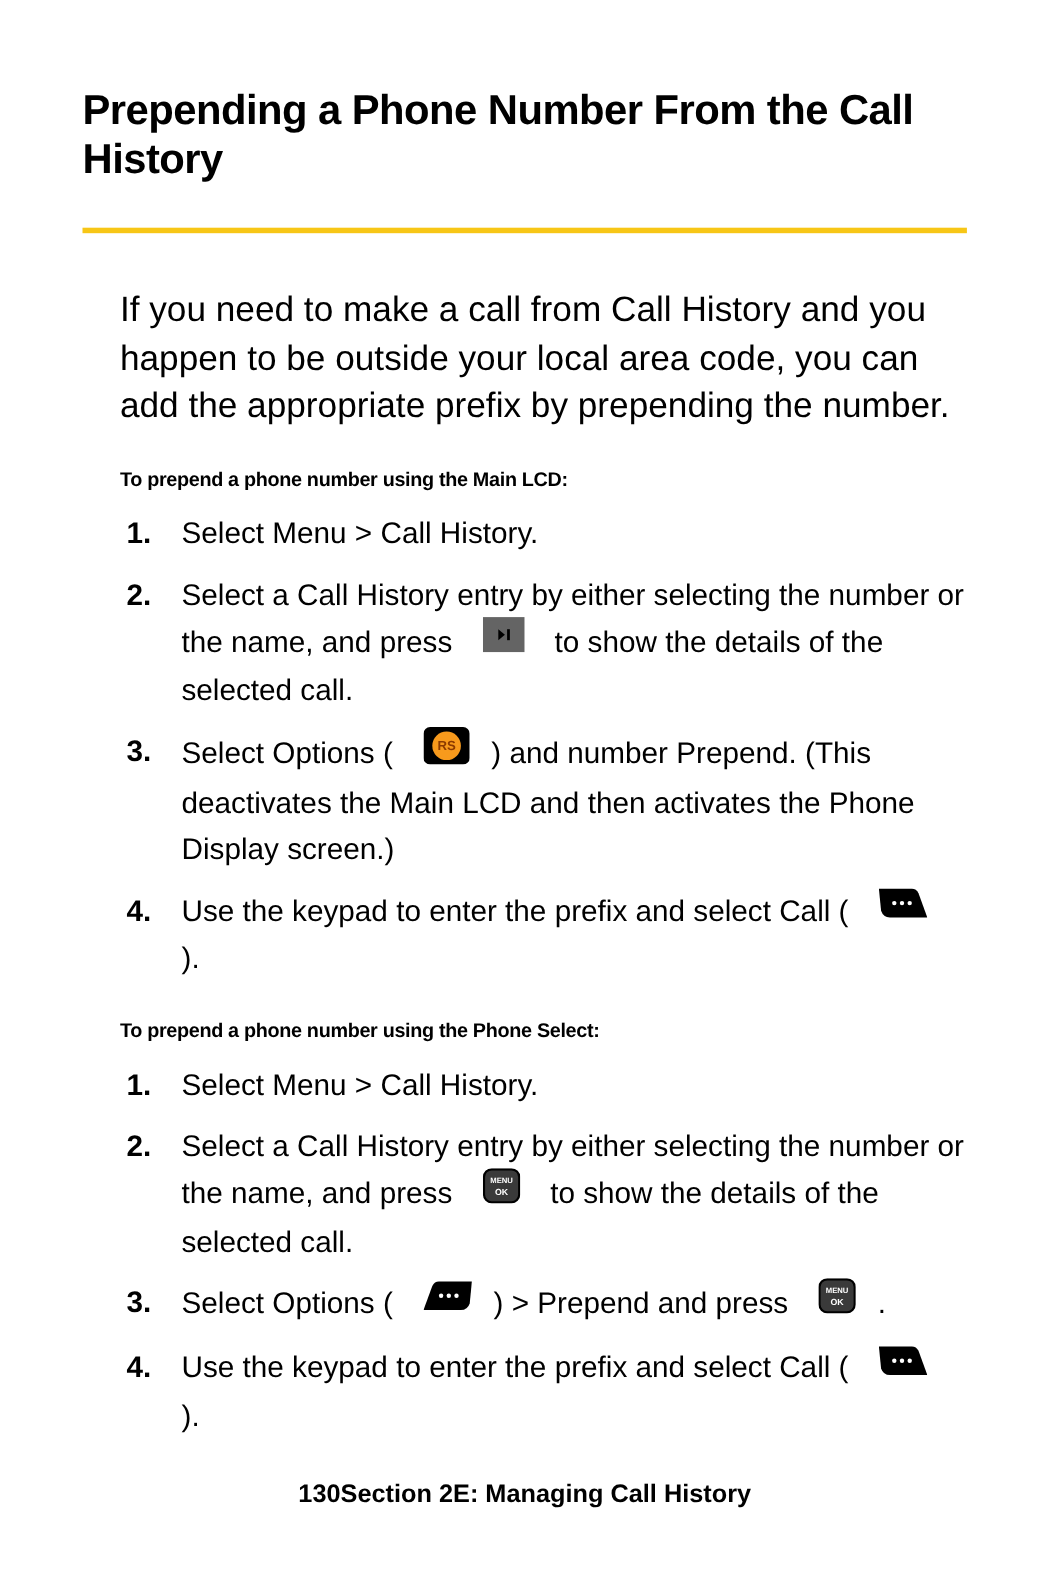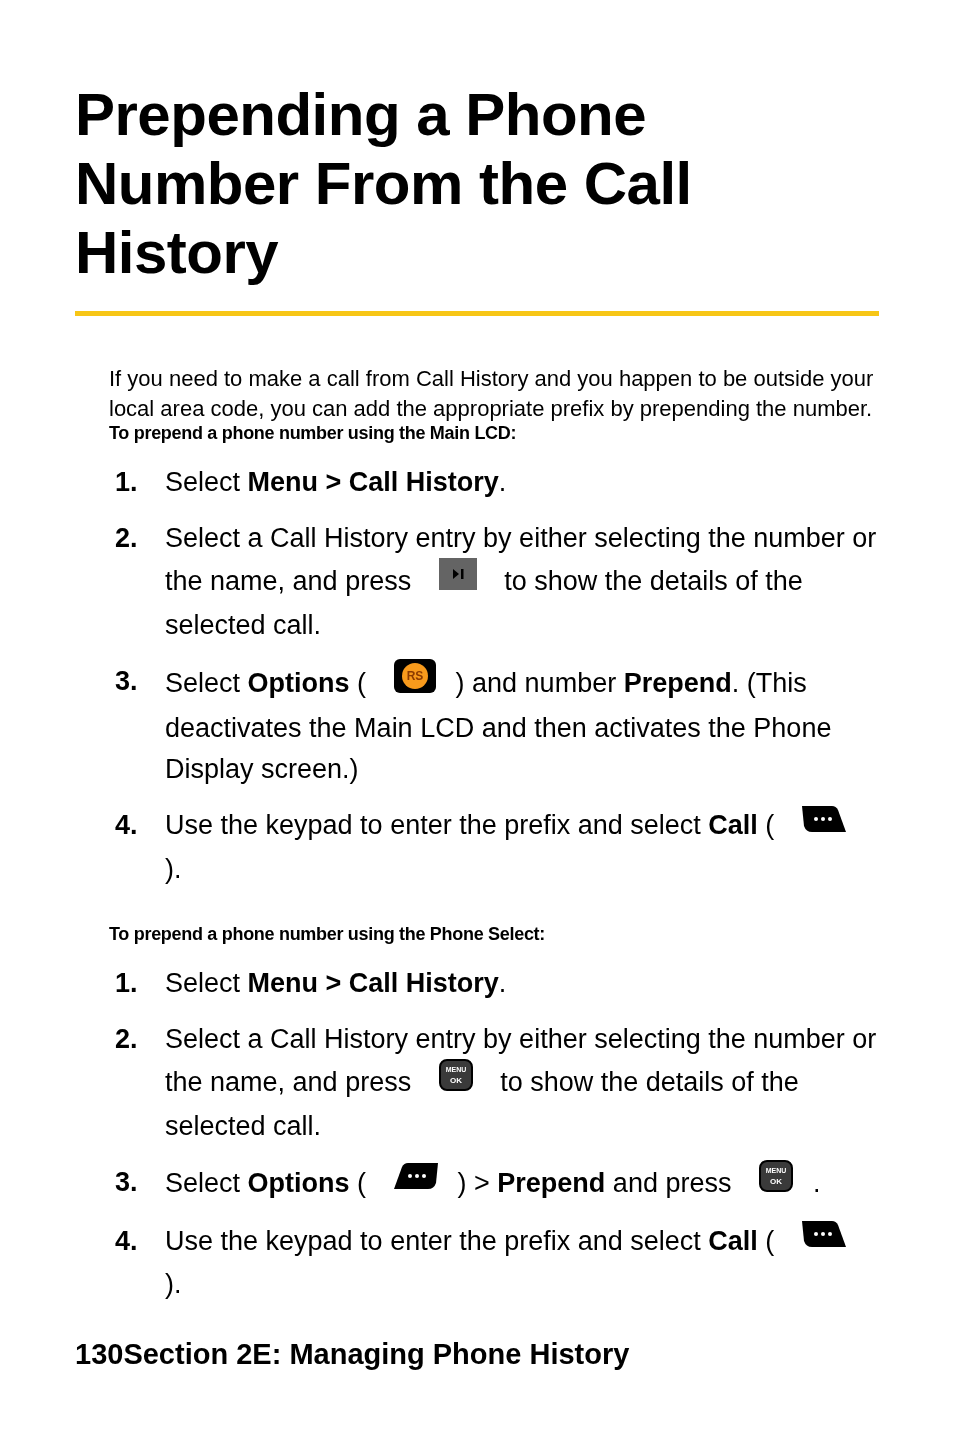--- a/index.html
+++ b/index.html
@@ -10,35 +10,36 @@
     body {
       width: 954px;
       height: 1431px;
       background: #ffffff;
       font-family: "Myriad Pro", "Segoe UI", Arial, sans-serif;
       color: #000000;
       position: relative;
       padding: 80px 75px 50px 75px;
     }
     h1.page-title {
-      font-size: 60px;
+      font-size: 38px;
       font-weight: 700;
       line-height: 1.15;
       letter-spacing: -0.5px;
-      margin-bottom: 24px;
+      margin-bottom: 40px;
     }
     .title-rule {
       border: none;
       border-top: 5px solid #f7c616;
       margin-bottom: 48px;
     }
     .intro {
-      font-size: 22px;
+      font-size: 32px;
       line-height: 1.35;
       padding-left: 34px;
+      margin-bottom: 36px;
     }
     .sub-heading {
       font-size: 18px;
       font-weight: 700;
       padding-left: 34px;
       margin-bottom: 18px;
       letter-spacing: -0.3px;
     }
     ol.steps {
       list-style: none;
@@ -52,37 +53,37 @@
       position: relative;
     }
     ol.steps li .num {
       position: absolute;
       left: -50px;
       top: 0;
       font-weight: 700;
       color: #000;
     }
     .b {
-      font-weight: 700;
+      font-weight: 400;
     }
     .icon {
       display: inline-block;
       vertical-align: middle;
       margin: 0 20px;
       position: relative;
       top: -2px;
     }
     .footer {
       position: absolute;
       bottom: 60px;
       left: 75px;
       right: 75px;
       display: flex;
-      justify-content: flex-start;
-      font-size: 29px;
+      justify-content: center;
+      font-size: 23px;
       font-weight: 700;
     }
   </style>
 </head>
 <body>
 
 <h1 class="page-title">Prepending a Phone Number From the Call History</h1>
 <hr class="title-rule">
 
 <p class="intro">If you need to make a call from Call History and you happen to be outside your local area code, you can add the appropriate prefix by prepending the number.</p>
@@ -178,14 +179,14 @@
         <circle cx="14" cy="15" r="2" fill="#fff"></circle>
         <circle cx="21" cy="15" r="2" fill="#fff"></circle>
         <circle cx="28" cy="15" r="2" fill="#fff"></circle>
       </svg>
     </span><span>).</span>
   </li>
 </ol>
 
 <div class="footer">
   <span>130</span>
-  <span>Section 2E: Managing Phone History</span>
+  <span>Section 2E: Managing Call History</span>
 </div>
 
 </body></html>

